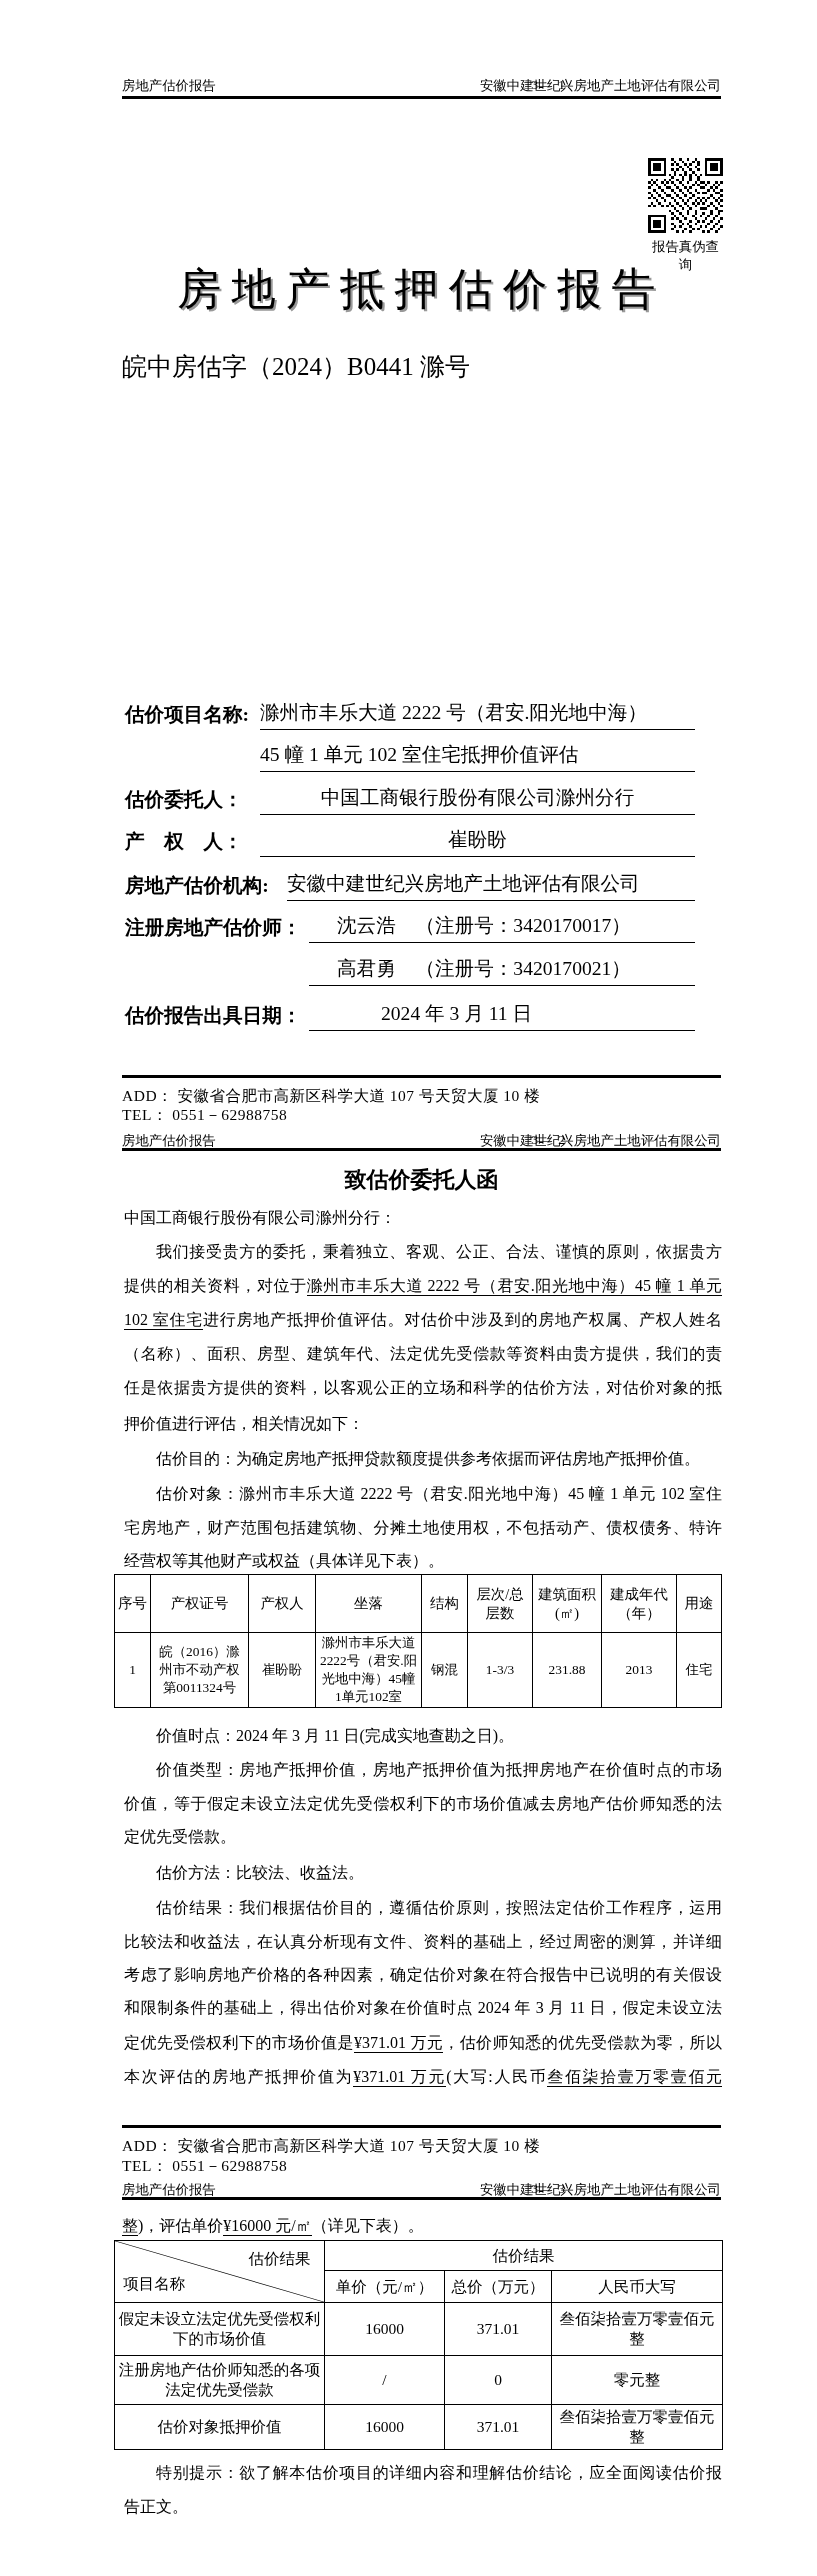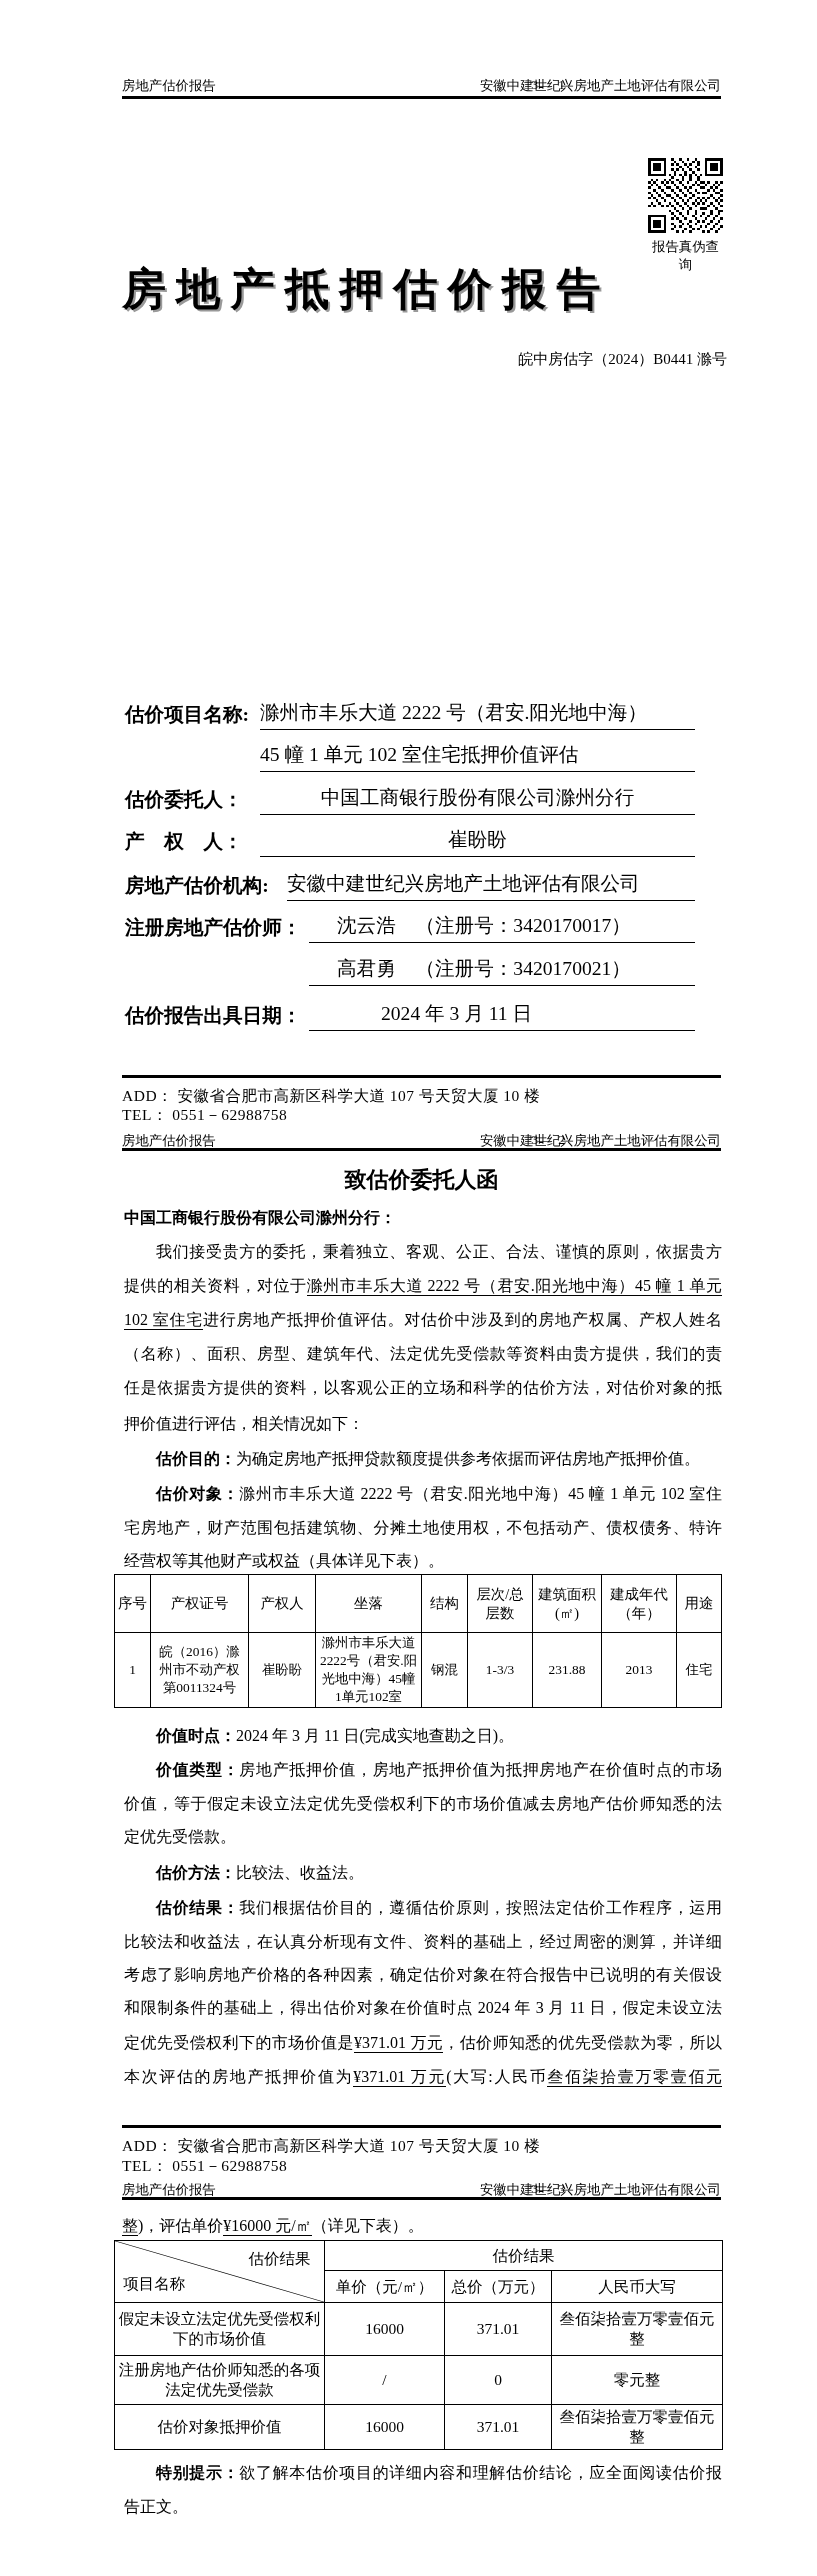--- a/index.html
+++ b/index.html
@@ -7,33 +7,33 @@
        font-family:"Liberation Serif","DejaVu Serif",serif;color:#000;overflow:hidden;}
   .abs{position:absolute;}
   
   .phead{left:122px;width:599px;height:17.5px;font-size:13.4px;}
   .phead .hl{position:absolute;left:0;top:0;}
   .phead .hc{position:absolute;left:330px;width:113px;top:0;text-align:right;white-space:pre;}
   .phead .hr{position:absolute;right:0;top:0;}
   .rule{left:122px;width:599px;height:2.6px;background:#000;}
   .addr{left:122px;font-size:15.5px;letter-spacing:0.5px;white-space:pre;}
   
-  .ctitle{left:122px;width:599px;text-align:left;font-size:44px;font-weight:bold;
+  .ctitle{left:122px;width:599px;text-align:center;font-size:44px;font-weight:normal;
           letter-spacing:10.3px;text-shadow:2.1px 2.1px 0 #999;white-space:nowrap;}
-  .cdocno{left:128px;width:599px;text-align:right;font-size:15px;}
+  .cdocno{left:122px;width:599px;text-align:left;font-size:25px;}
   .crow{left:125px;width:570px;display:flex;align-items:center;font-size:19.6px;height:27px;}
   .clabel{flex:0 0 auto;font-weight:bold;white-space:pre;}
   .cval{flex:1 1 auto;border-bottom:1.5px solid #000;padding-bottom:2.6px;white-space:nowrap;}
   .vleft{text-align:left;} .vcenter{text-align:center;}
   .pl55{padding-left:28px;} .pl140{padding-left:72px;}
   
   .bl{left:124px;width:598px;font-size:16px;line-height:20.6px;white-space:normal;}
   .just{text-align:justify;text-align-last:justify;}
   .ind{text-indent:32px;}
-  .b{font-weight:bold;}
+  .b{font-weight:normal;}
   .iu{border-bottom:1px solid #000;padding-bottom:1px;}
   .ltitle{left:122px;width:599px;text-align:center;font-size:22px;font-weight:bold;}
   
   .dtable{border-collapse:collapse;table-layout:fixed;background:#fff;}
   .dtable td{border:1px solid #000;text-align:center;vertical-align:middle;padding:1px 2.6px;
              overflow:hidden;}
   .t1 td{font-size:13.4px;line-height:18px;}
   .t1 td.th{font-size:14.4px;line-height:18.5px;}
   .t2 td{font-size:15.5px;line-height:19.6px;}
   .corner{position:relative;padding:0;}

